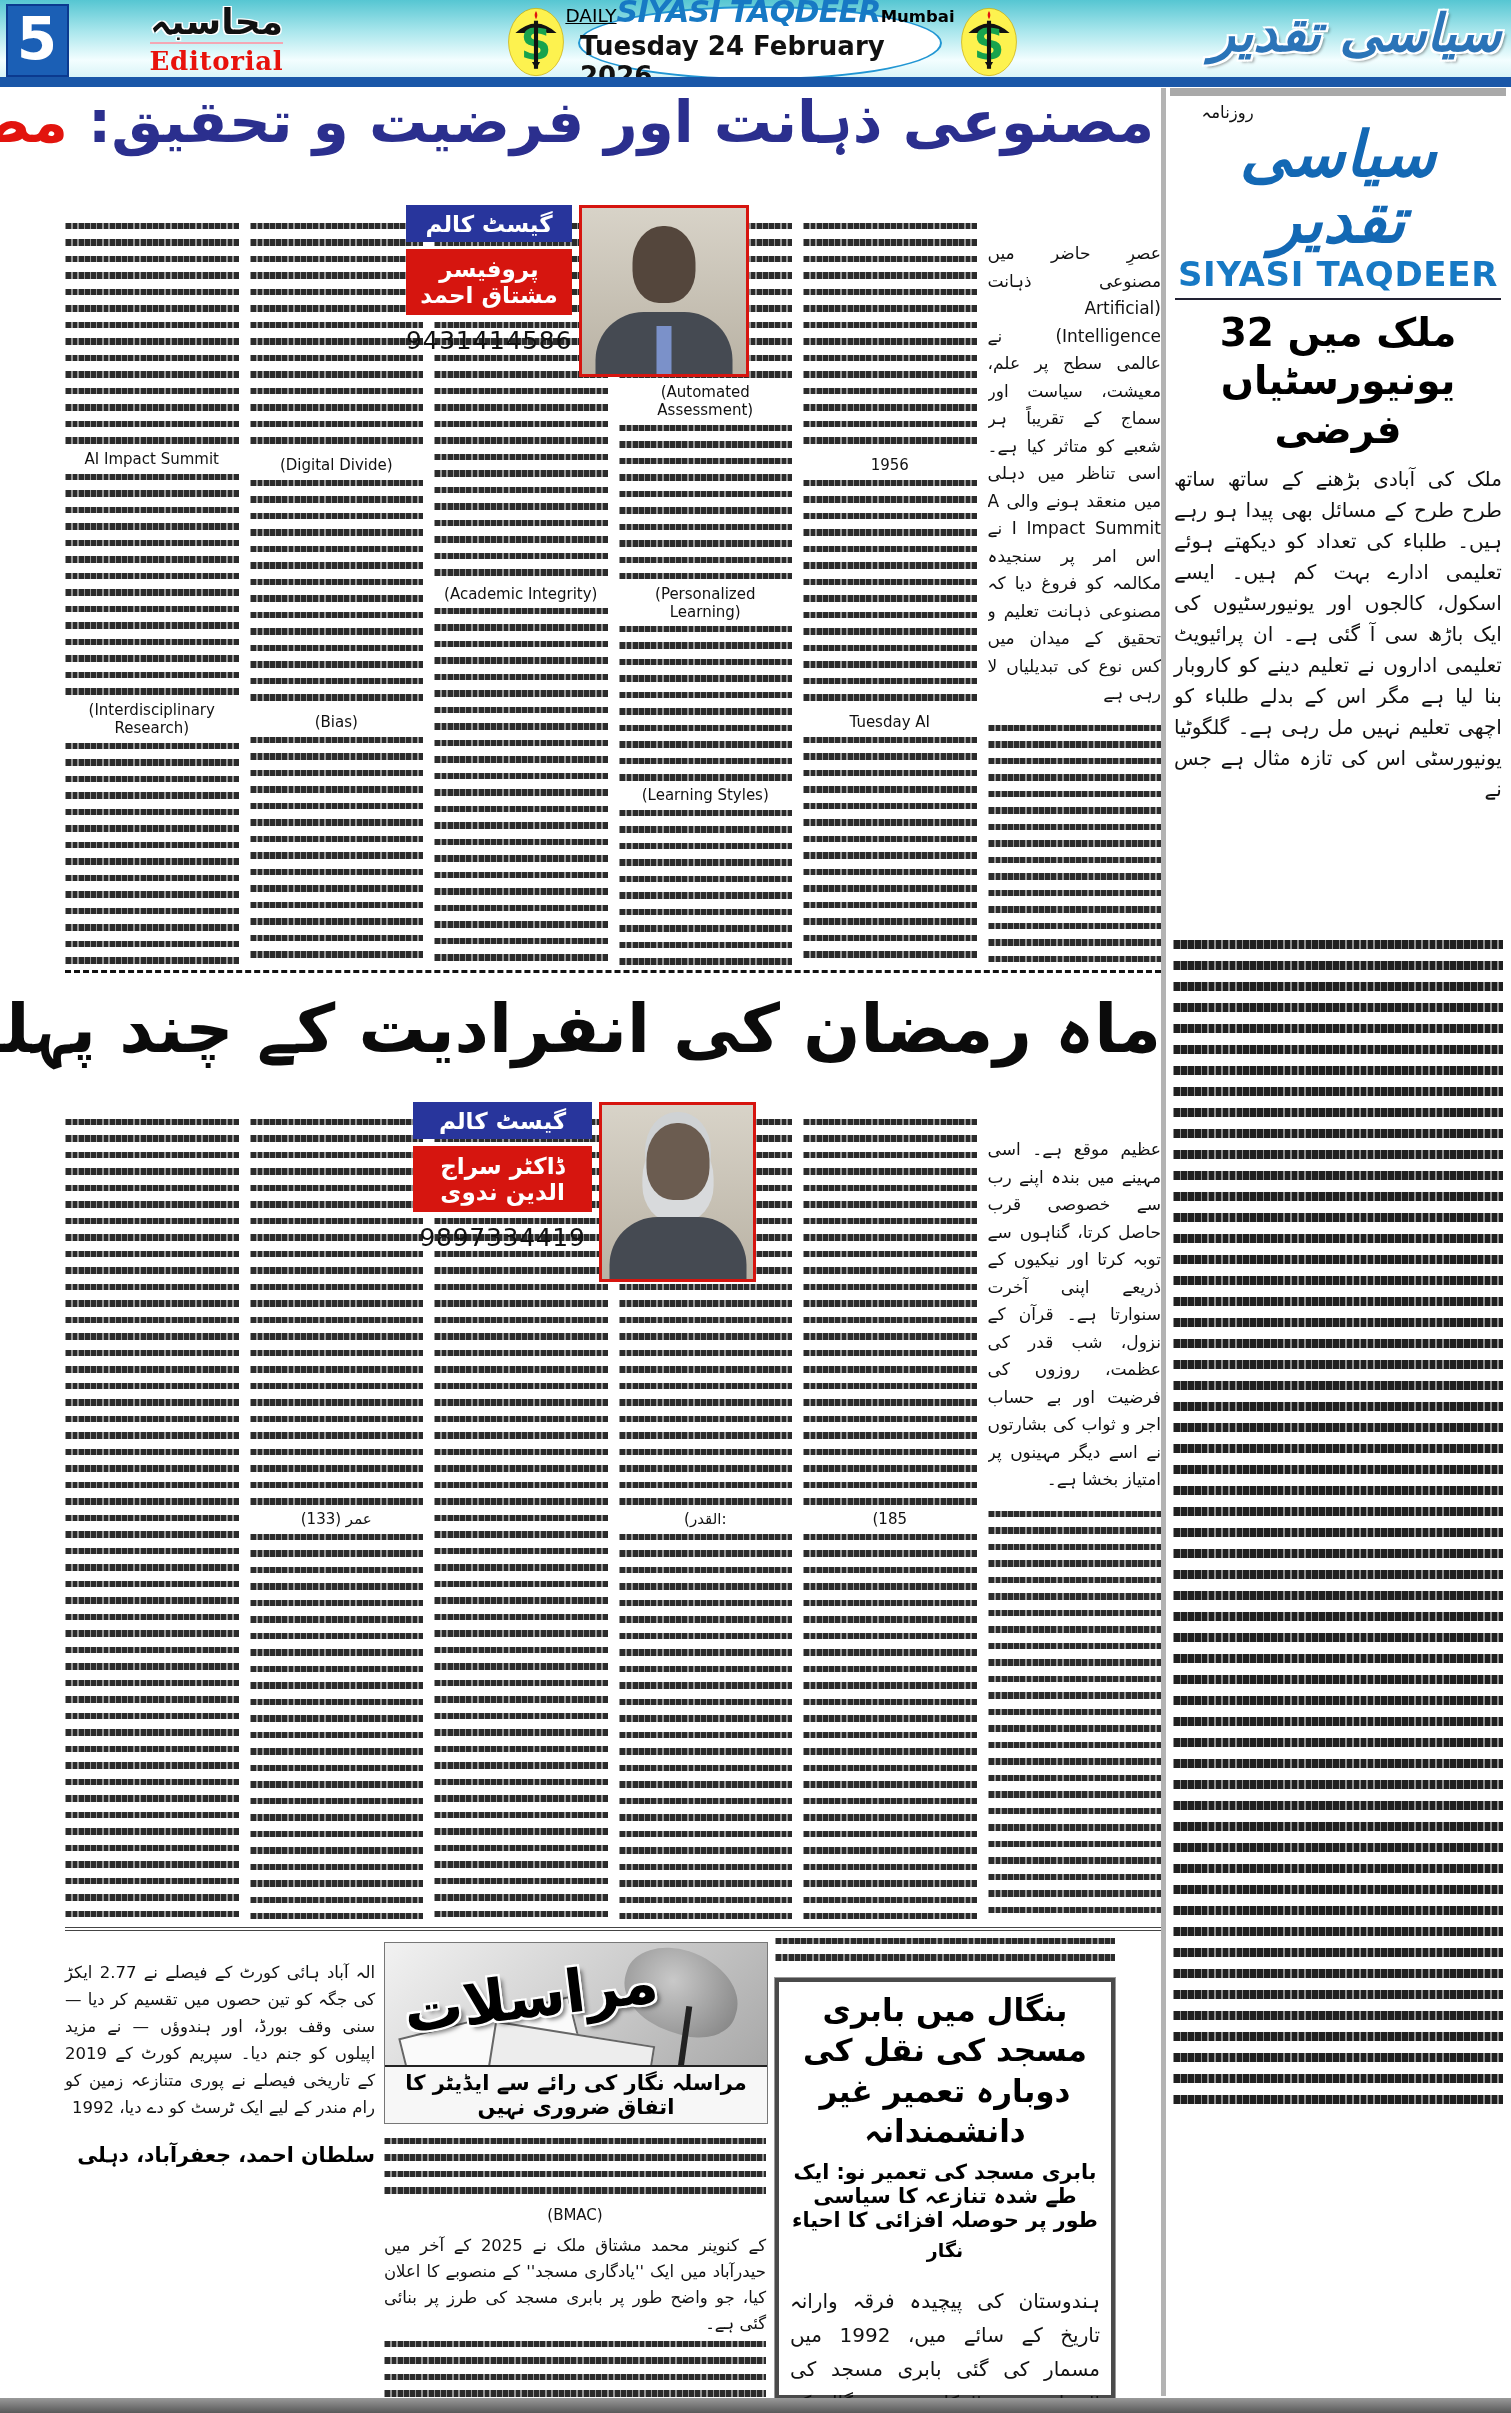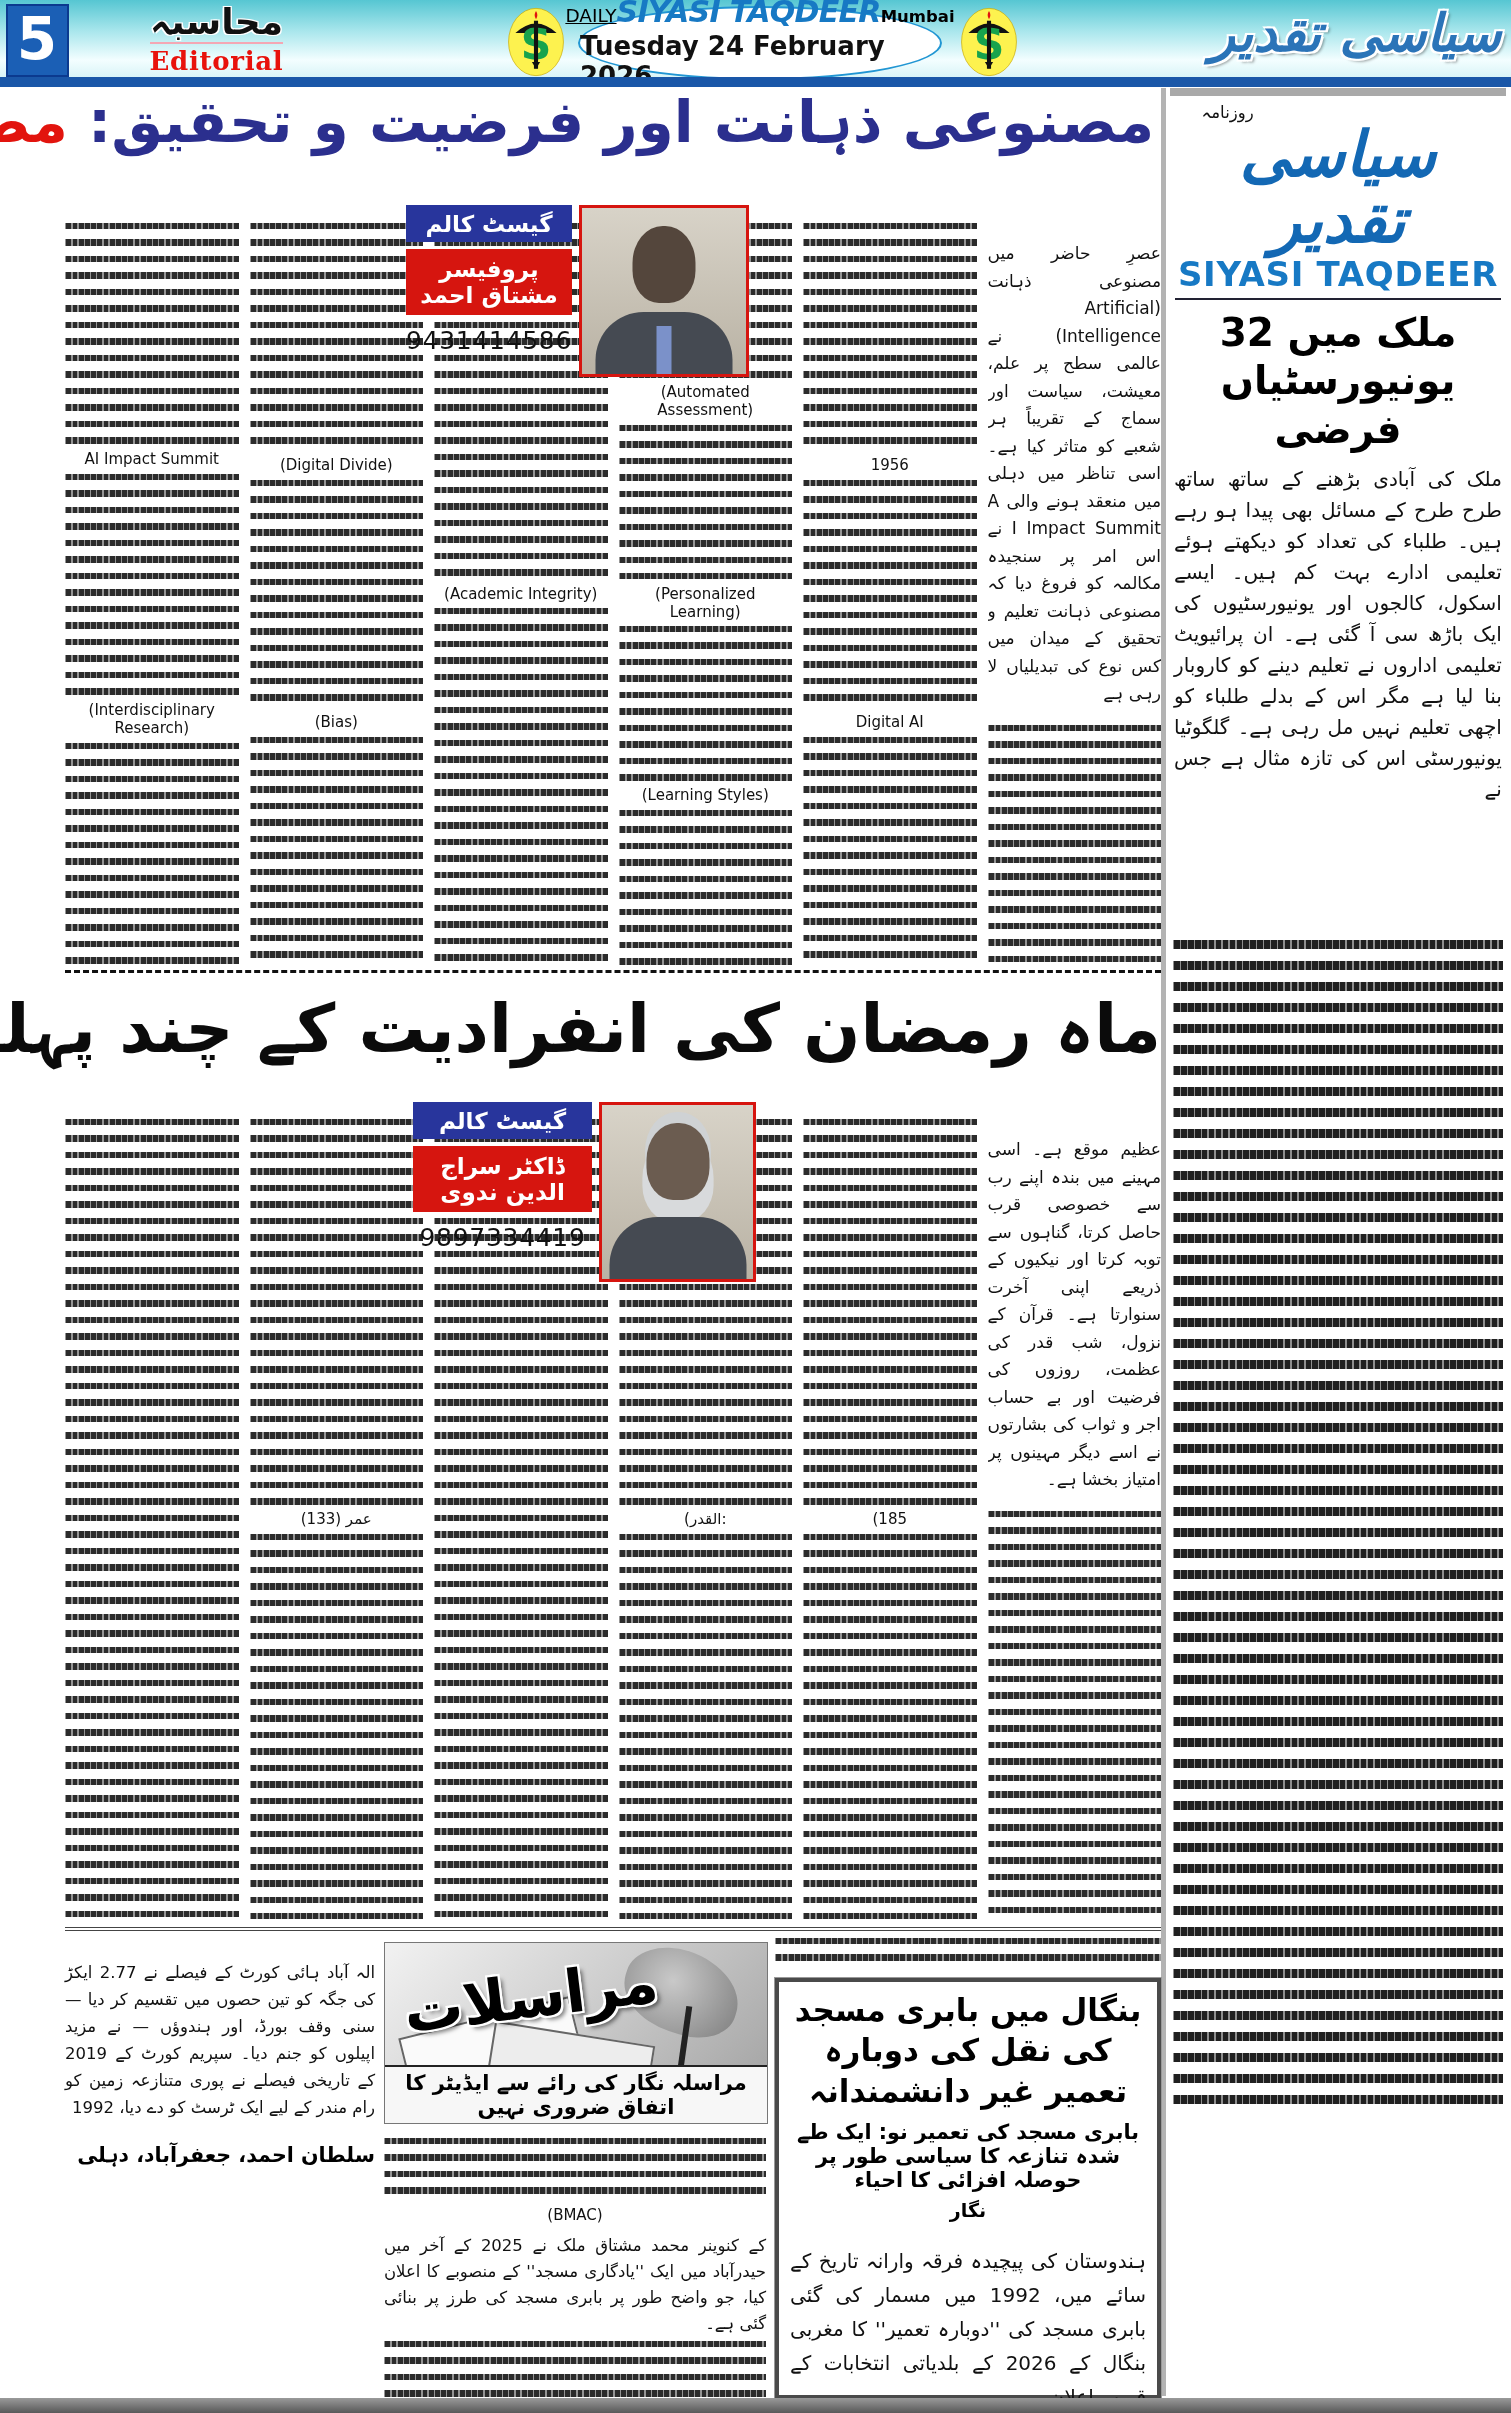--- a/index.html
+++ b/index.html
@@ -98,21 +98,21 @@
   #penhand{position:absolute;right:27.5px;top:8.2px;width:117px;height:82px;border-radius:50% 60% 45% 55%;
     background:radial-gradient(circle at 40% 40%,#c9c9c9,#7e7e7e);transform:rotate(18deg);}
   #pennib{position:absolute;right:81px;top:63px;width:5.5px;height:76px;background:#222;transform:rotate(8deg);}
   #murasalat-title{position:absolute;left:18px;top:19px;font-size:59px;font-weight:bold;color:#000;
     direction:rtl;transform:rotate(-7deg);
     text-shadow:2.1px 2.1px 0 #fff,-2.1px -2.1px 0 #fff,2.1px -2.1px 0 #fff,-2.1px 2.1px 0 #fff,4.1px 4.1px 4.1px rgba(0,0,0,.5);}
   #murasalat-caption{position:absolute;left:0;right:0;bottom:0;background:#f7f7f7;border-top:2.1px solid #222;
     font-size:21px;font-weight:bold;color:#000;text-align:center;direction:rtl;padding:4.1px 1.4px;}
   #let-mid-text{position:absolute;left:0;right:0;top:196px;bottom:0;display:flex;flex-direction:column;}
   #let-mid-text .lead{font-size:16.5px;line-height:26px;}
-  #let-right{position:absolute;left:710px;top:6.9px;width:386px;bottom:2.7px;}
+  #let-right{position:absolute;left:710px;top:6.9px;width:340px;bottom:2.7px;}
   #let-right-prefill{height:30px;margin-bottom:6.9px;}
   #letter1-box{position:absolute;left:0;right:0;top:40px;bottom:0;border:4.1px solid #4a4a4a;outline:1.4px solid #999;
     padding:8.2px 11px;display:flex;flex-direction:column;background:#fff;}
   #letter1-headline{font-size:31px;font-weight:bold;text-align:center;direction:rtl;line-height:1.3;}
   #letter1-subhead{font-size:20.6px;font-weight:bold;text-align:center;direction:rtl;margin-top:9px;}
   #letter1-salutation{font-size:19px;font-weight:bold;text-align:center;direction:rtl;margin:6.9px 0 2.7px 0;}
   #letter1-lead{font-size:20px;line-height:34px;}
   #letter1-fill{flex:1;margin-top:5.5px;}
   
   #footer-band{position:absolute;left:0;top:2398px;width:1511px;height:15px;
@@ -181,21 +181,21 @@
 
     <div id="a1-cols">
       <div class="col">
         <p class="lead urdu">عصرِ حاضر میں مصنوعی ذہانت (Artificial Intelligence) نے عالمی سطح پر علم، معیشت، سیاست اور سماج کے تقریباً ہر شعبے کو متاثر کیا ہے۔ اسی تناظر میں دہلی میں منعقد ہونے والی A I Impact Summit نے اس امر پر سنجیدہ مکالمہ کو فروغ دیا کہ مصنوعی ذہانت تعلیم و تحقیق کے میدان میں کس نوع کی تبدیلیاں لا رہی ہے</p>
         <div class="fill"></div>
       </div>
       <div class="col">
         <div class="fill" style="height:206px"></div>
         <div class="latin">1956</div>
         <div class="fill" style="height:227px"></div>
-        <div class="latin">Digital AI</div>
+        <div class="latin">Tuesday AI</div>
         <div class="fill"></div>
       </div>
       <div class="col">
         <div class="fill" style="height:288px"></div>
         <div class="latin">(Automated Assessment)</div>
         <div class="fill" style="height:165px"></div>
         <div class="latin">(Personalized Learning)</div>
         <div class="fill" style="height:110px"></div>
         <div class="latin">(Learning Styles)</div>
         <div class="fill"></div>

